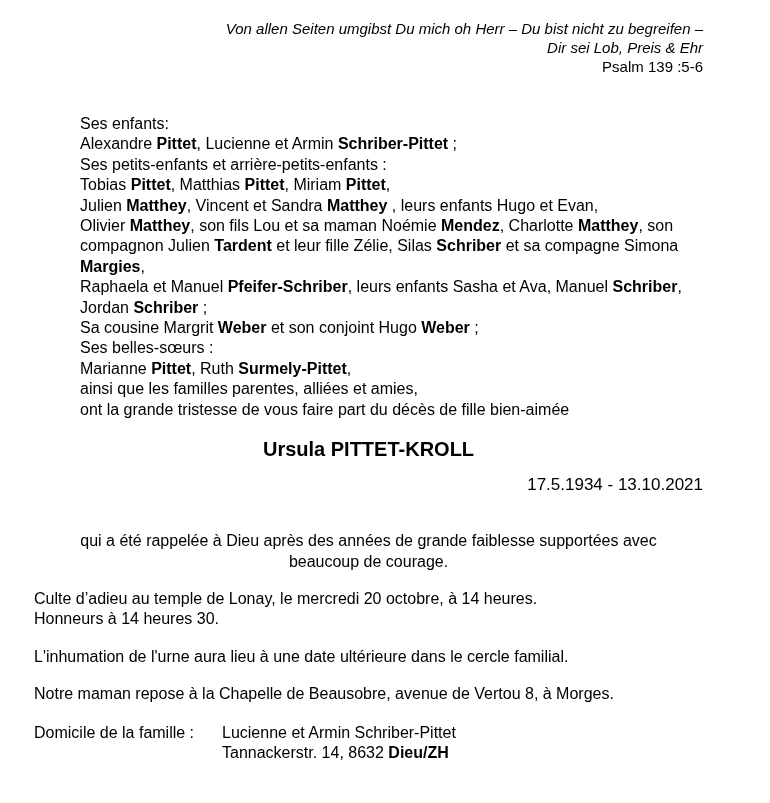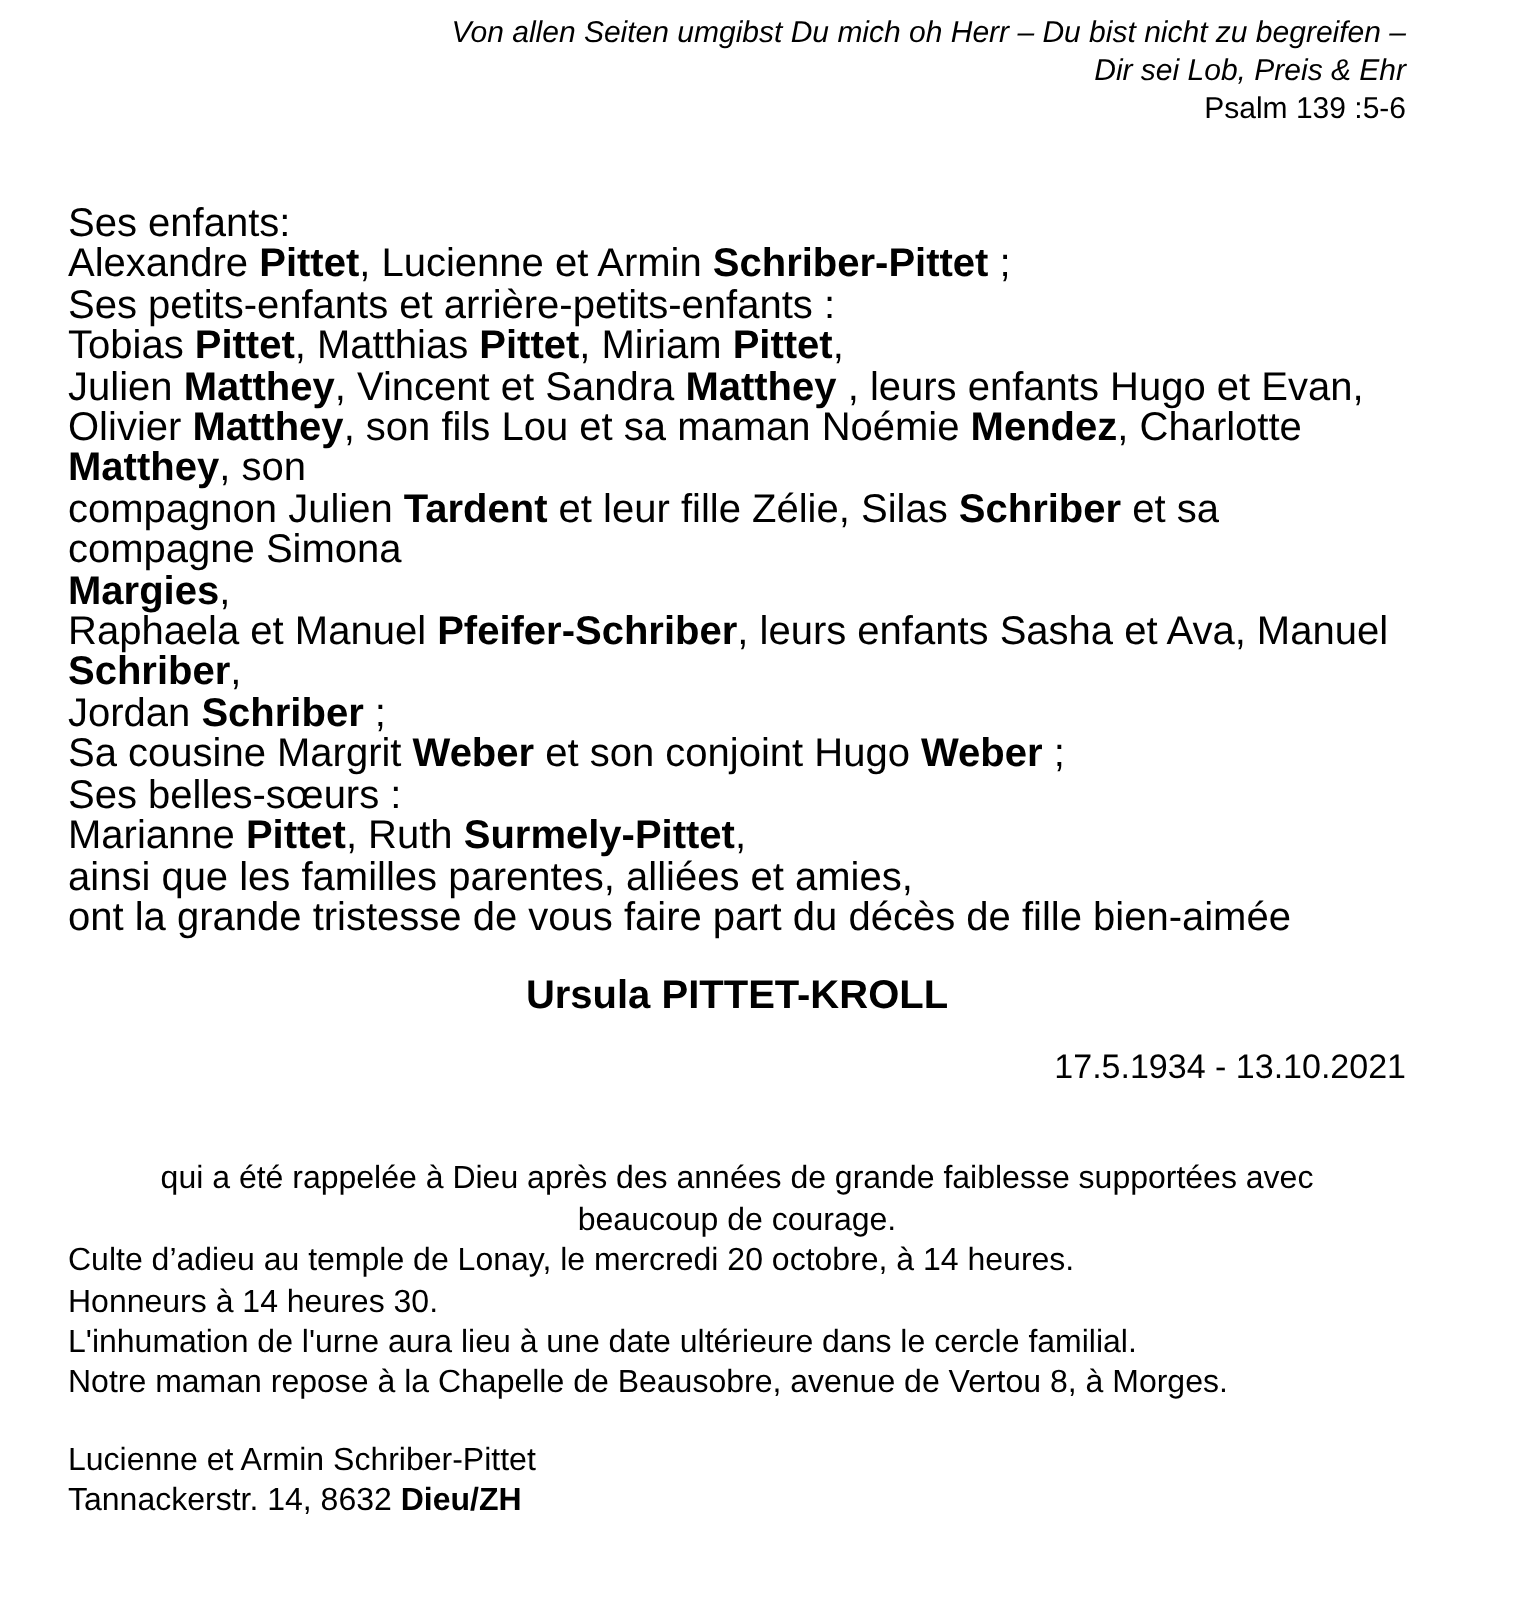--- a/index.html
+++ b/index.html
@@ -11,35 +11,36 @@
     width: 770px;
     height: 803px;
     font-family: "Liberation Sans", sans-serif;
     color: #000000;
     overflow: hidden;
   }
   .page {
     box-sizing: border-box;
     width: 770px;
     height: 803px;
-    padding: 7px 67px 0 34px;
+    padding: 19px 67px 0 34px;
   }
   .epigraph {
     text-align: right;
     font-size: 15px;
     line-height: 19px;
     font-style: italic;
   }
   .epigraph .reference {
     font-style: normal;
   }
   .family-list {
     margin-top: 38px;
-    font-size: 20px;
+    font-size: 16px;
     line-height: 20.4px;
+    margin-left: 46px;
   }
   .line {
     white-space: pre-wrap;
   }
   .bold {
     font-weight: bold;
   }
   .deceased-name {
     margin-top: 14px;
     text-align: center;
@@ -51,20 +52,21 @@
     margin-top: 10px;
     text-align: right;
     font-size: 17px;
     line-height: 22px;
   }
   .announcement-paragraphs {
     font-size: 16px;
     line-height: 20.4px;
   }
   .para {
+    margin-top: 17px;
   }
   .para:first-child {
     margin-top: 35px;
     text-align: center;
   }
   .domicile {
     margin-top: 18px;
     font-size: 16px;
     line-height: 20.4px;
     display: flex;
@@ -118,19 +120,20 @@
       </div>
       <div class="para">
         <div class="line">L'inhumation de l'urne aura lieu à une date ultérieure dans le cercle familial.</div>
       </div>
       <div class="para">
         <div class="line">Notre maman repose à la Chapelle de Beausobre, avenue de Vertou 8, à Morges.</div>
       </div>
     </div>
 
   <div class="domicile">
+    <div class="domicile-label">Domicile de la famille :</div>
     <div class="domicile-address">
       <div class="line">Lucienne et Armin Schriber-Pittet</div>
       <div class="line"><span>Tannackerstr. 14, 8632 </span><span class="bold">Dieu/ZH</span></div>
     </div>
   </div>
 
 </div>
 
 </body></html>

